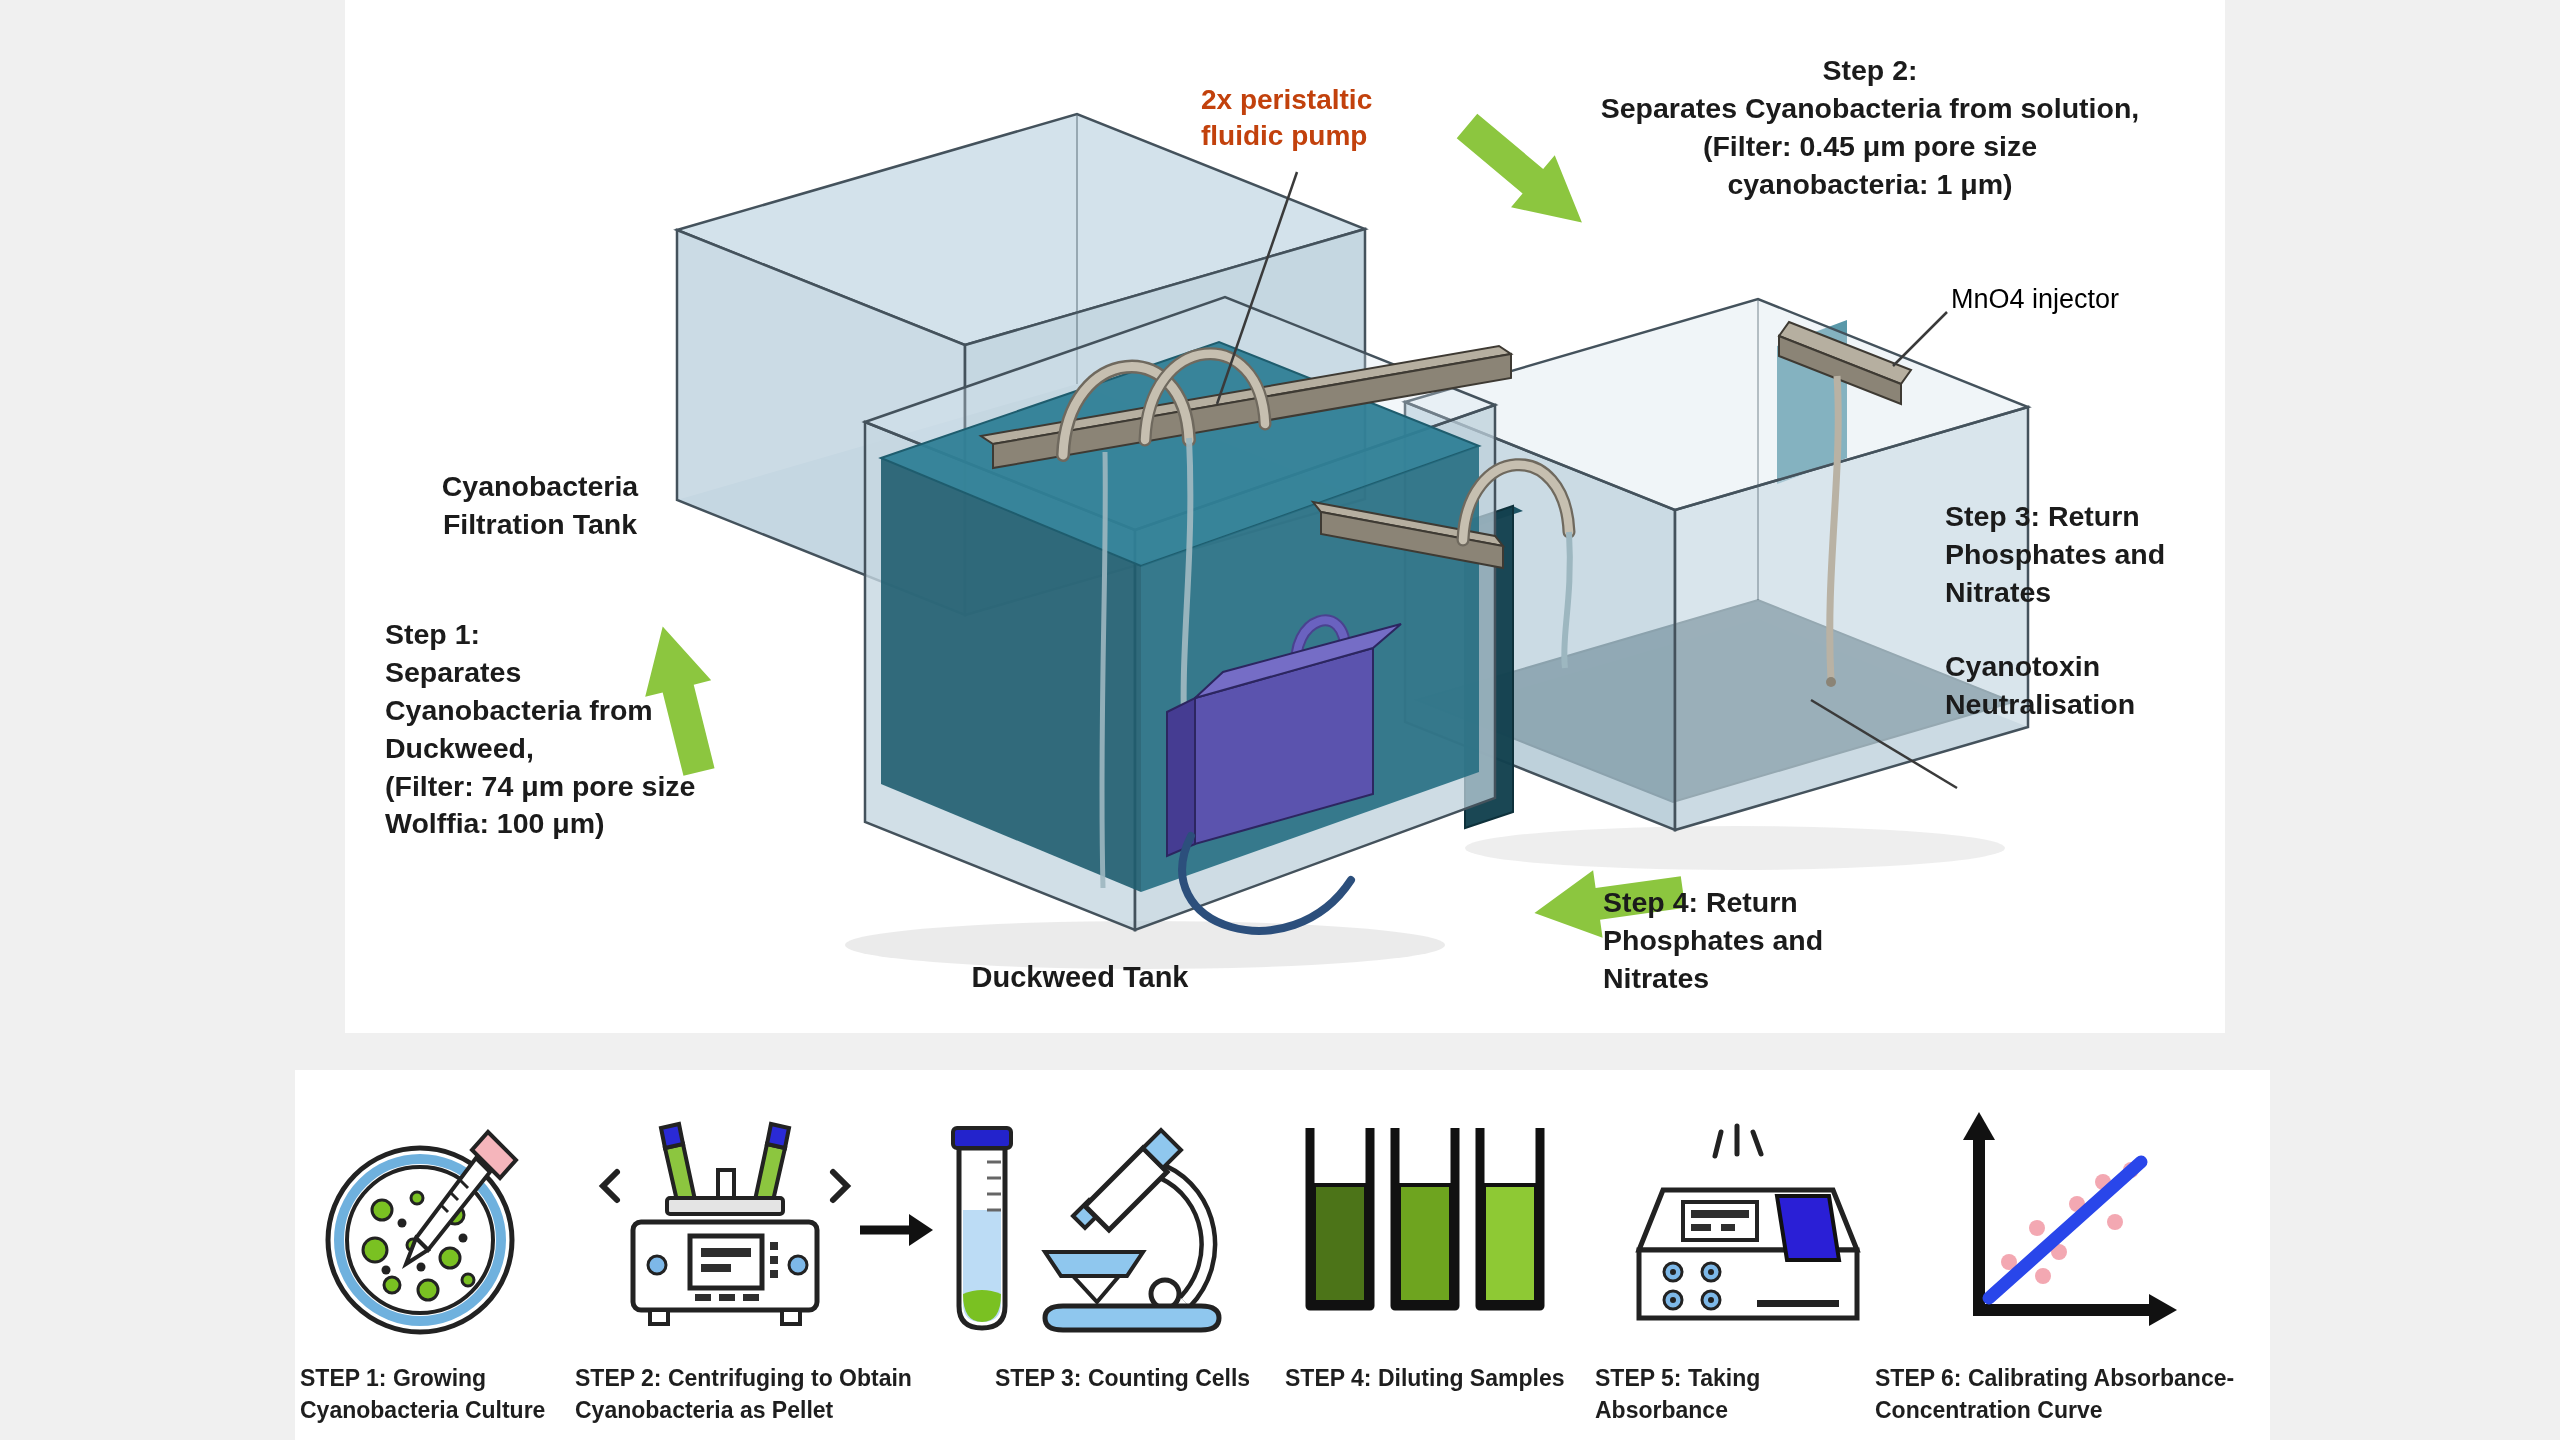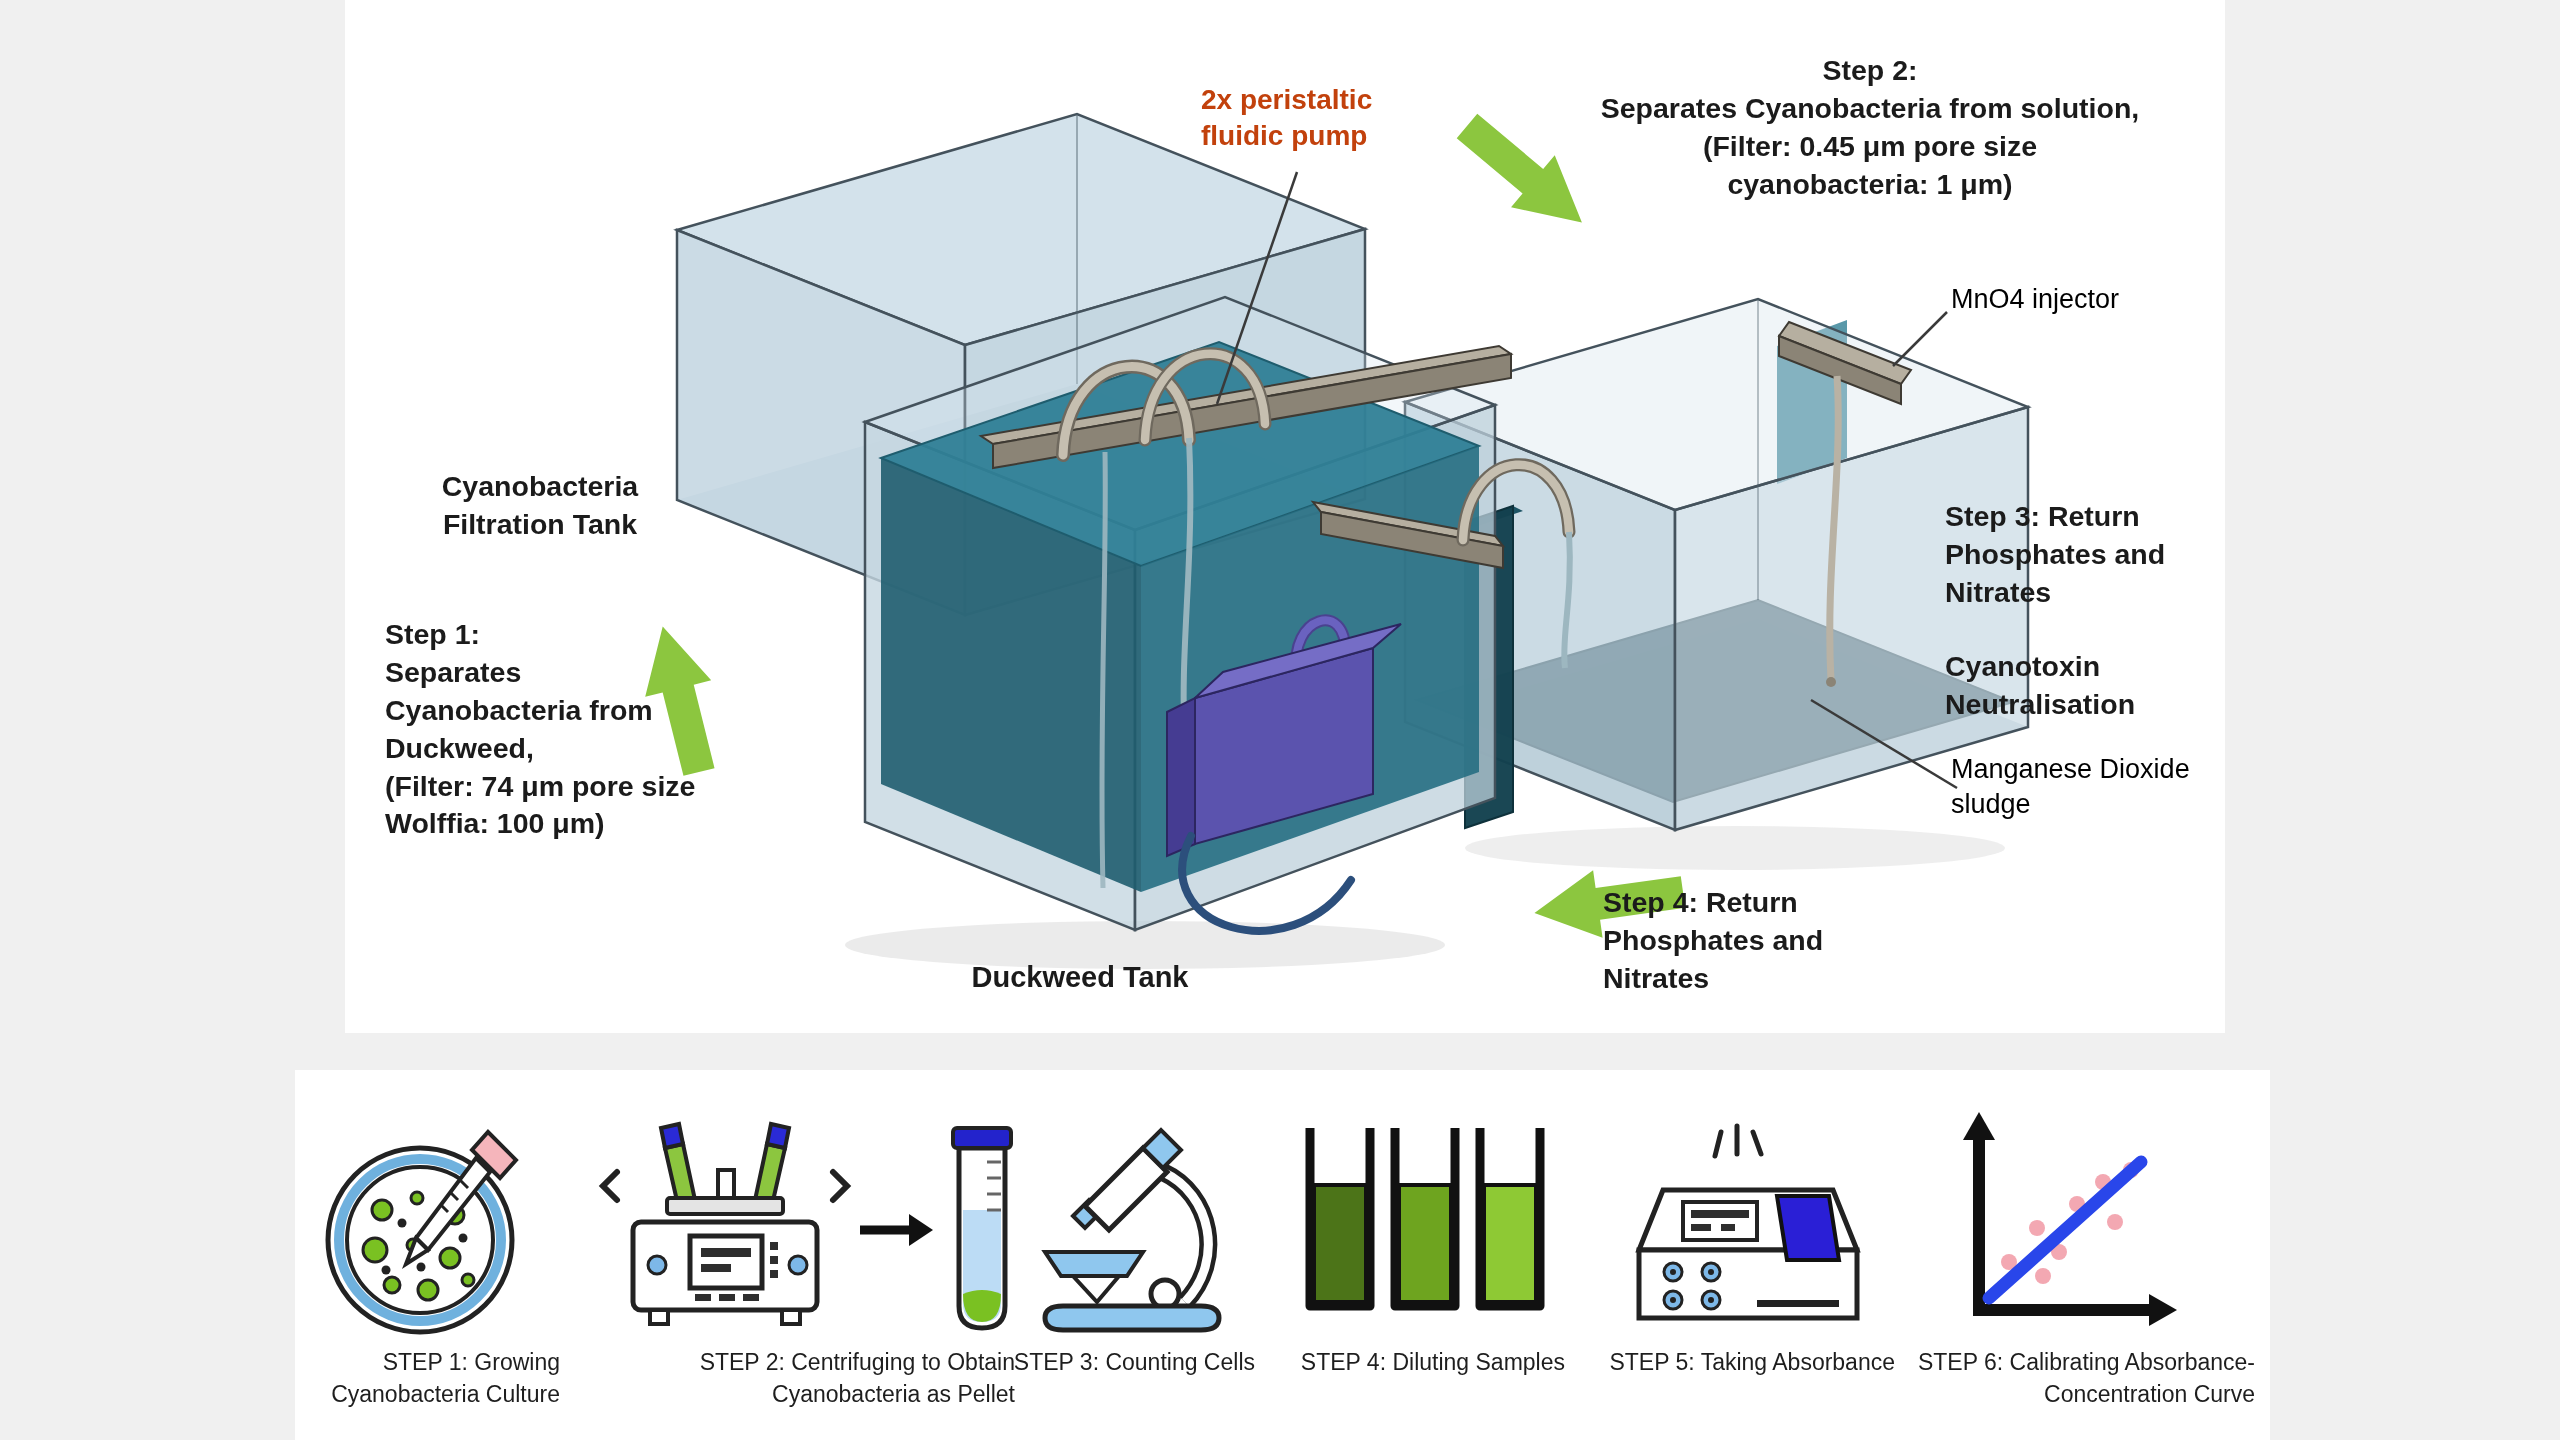--- a/index.html
+++ b/index.html
@@ -6,21 +6,21 @@
   body{width:2560px;height:1440px;overflow:hidden;background:#f0f0f0;font-family:"Liberation Sans",sans-serif;}
   .stage{position:relative;width:2560px;height:1440px;background:#f0f0f0;}
   .top-panel{position:absolute;left:345px;top:0;width:1880px;height:1033px;background:#ffffff;}
   .bottom-strip{position:absolute;left:295px;top:1070px;width:1975px;height:370px;background:#ffffff;}
   .lbl{position:absolute;white-space:pre-line;color:#1b1b1b;}
   .bold{font-weight:700;font-size:28.5px;line-height:1.33;}
   .gray{font-weight:500;font-size:27px;color:#000000;line-height:1.3;}
   .semi{font-weight:600;font-size:28px;color:#c2410c;line-height:1.3;}
   .ctr{text-align:center;}
   .step-item{position:absolute;}
-  .step-label{position:absolute;top:276px;font-weight:400;font-size:23px;line-height:1.4;color:#1e1e1e;text-align:right;white-space:pre-line;}
+  .step-label{position:absolute;top:292px;font-weight:700;font-size:23px;line-height:1.4;color:#1e1e1e;text-align:left;white-space:pre-line;}
   .icon-row{display:flex;align-items:center;}
   svg{display:block;}
 </style>
 </head>
 <body>
 
 <div class="stage">
 
   <div class="top-panel">
 
@@ -124,22 +124,20 @@
 Separates
 Cyanobacteria from
 Duckweed,
 (Filter: 74 μm pore size
 Wolffia: 100 μm)</div>
     <div class="lbl bold" style="left:1600px;top:498px;width:280px;">Step 3: Return
 Phosphates and
 Nitrates</div>
     <div class="lbl bold" style="left:1600px;top:648px;width:280px;">Cyanotoxin
 Neutralisation</div>
-    <div class="lbl gray" style="left:1606px;top:752px;width:300px;">Manganese Dioxide
-sludge</div>
     <div class="lbl bold" style="left:1258px;top:884px;width:300px;">Step 4: Return
 Phosphates and
 Nitrates</div>
     <div class="lbl bold ctr" style="left:580px;top:958px;width:310px;font-size:29px;">Duckweed Tank</div>
   </div>
 
   <div class="bottom-strip">
 
     <div class="step-item" style="left:25px;top:40px;">
       <svg width="220" height="235" viewBox="0 0 220 235">

